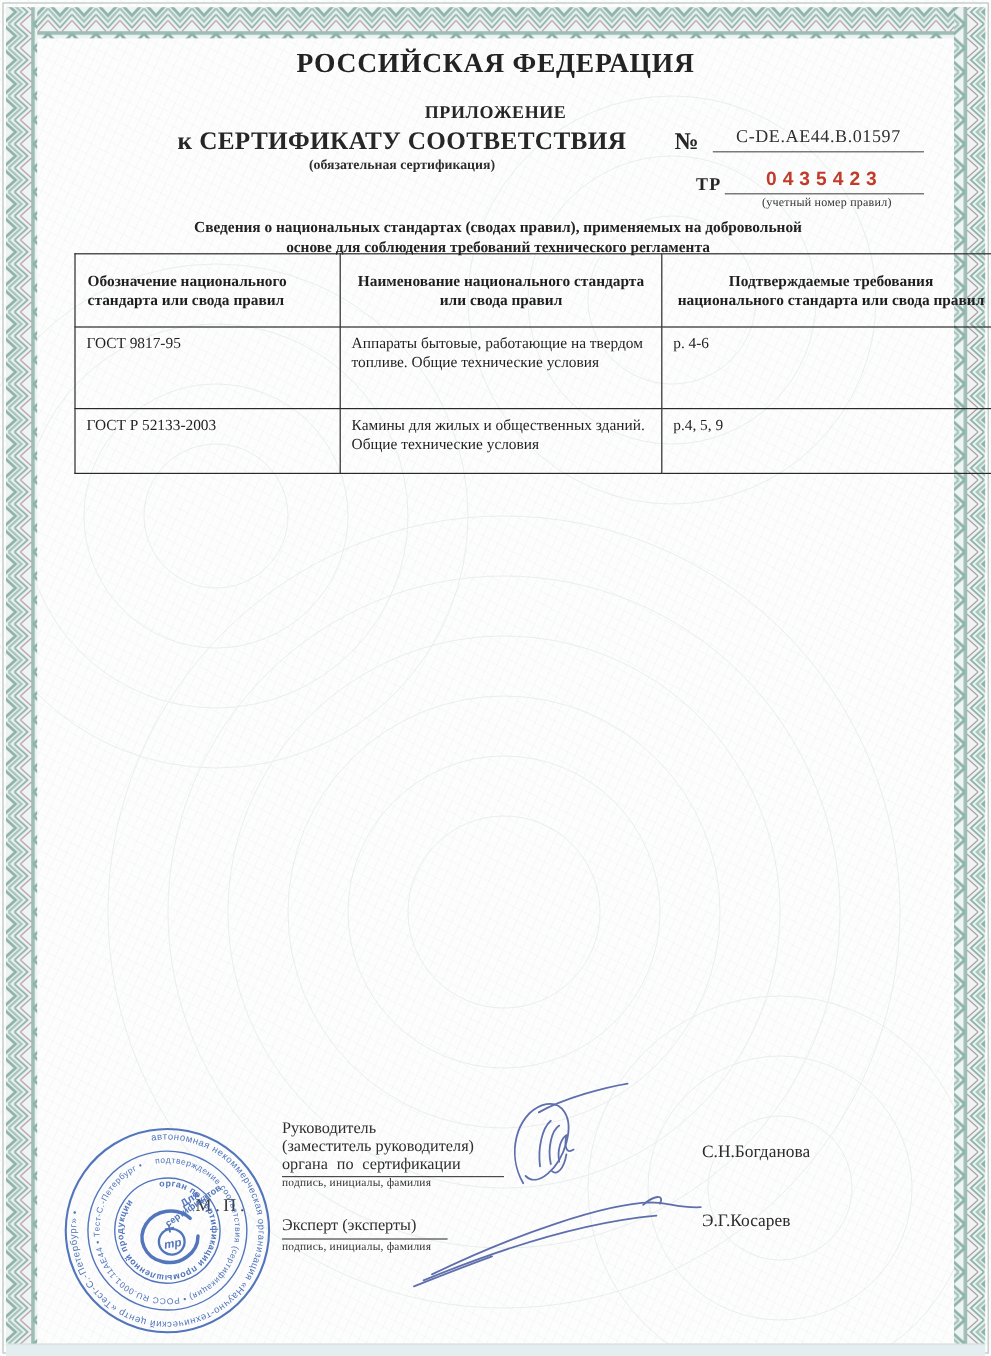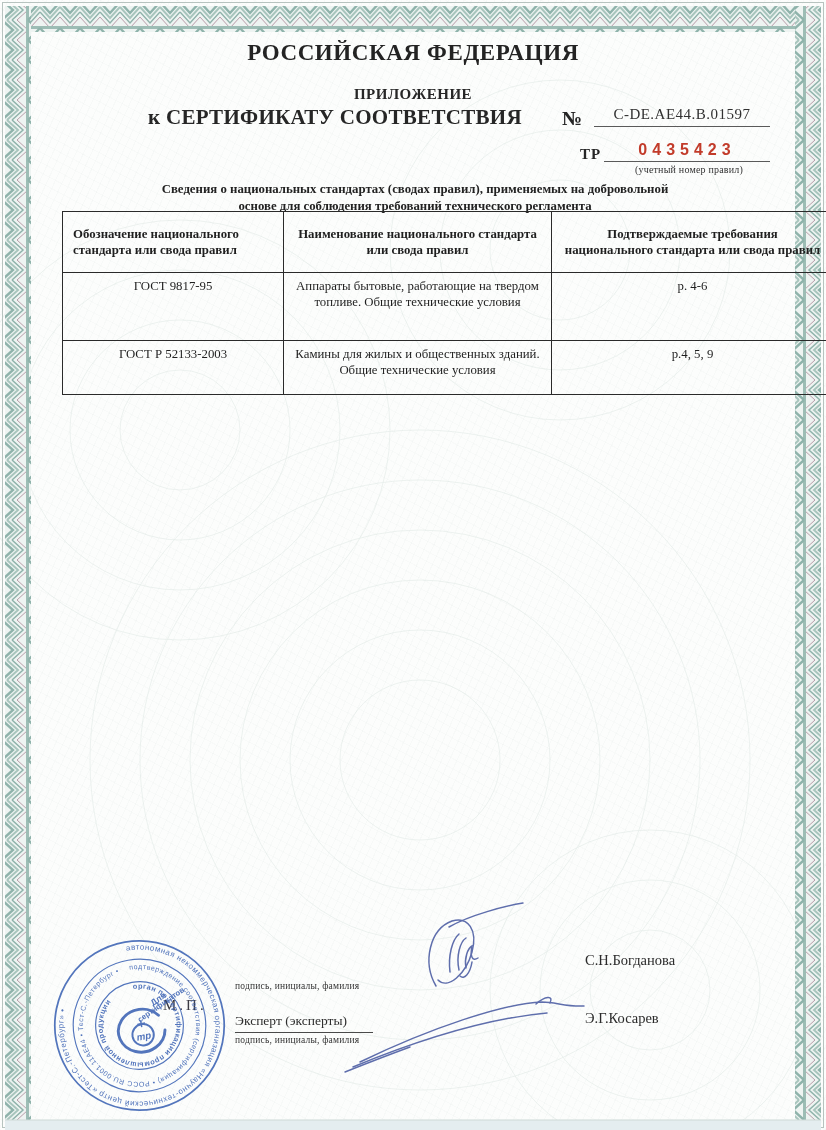--- a/index.html
+++ b/index.html
@@ -38,21 +38,21 @@
   .intro-2{top:198px;}
 
   table.standards{position:absolute;left:62px;top:211px;width:708px;
     border-collapse:collapse;table-layout:fixed;}
   table.standards th, table.standards td{
     border:1.6px solid #2a2a2a;font-size:12.8px;line-height:1.28;color:#1f1f1f;}
   table.standards th{font-weight:bold;padding:6px 10px;vertical-align:middle;height:48px;}
   th.c1{width:200px;text-align:left;}
   th.c2{width:247px;text-align:center;}
   th.c3{width:261px;text-align:center;}
-  table.standards td{vertical-align:top;text-align:center;padding:5px 9px 10px 9px;}
+  table.standards td{vertical-align:top;text-align:left;padding:5px 9px 10px 9px;}
   tr.r1 td{height:52px;}
   tr.r2 td{height:38px;}
 
   .sig-role{left:235px;width:190px;font-size:13.5px;line-height:1.1;color:#2e2e2e;}
   .head-role{top:933px;}
   .head-role .just{word-spacing:4px;border-bottom:1px solid #4a4a4a;padding-bottom:2px;width:185px;}
   .small-caption{font-size:9.5px;color:#333;letter-spacing:.2px;}
   .head-caption{top:981px;left:235px;}
   .head-name{top:952px;left:585px;font-size:14.5px;color:#2b2b2b;}
   .expert-role{top:1013px;left:235px;font-size:13.5px;color:#2e2e2e;
@@ -124,20 +124,21 @@
     <line x1="5" y1="1120" x2="821" y2="1120" stroke="#cdd9d6" stroke-width="1"></line>
   </svg>
 
   <div class="content">
 
     <div class="abs country-title">РОССИЙСКАЯ ФЕДЕРАЦИЯ</div>
     <div class="abs cert-title">к СЕРТИФИКАТУ СООТВЕТСТВИЯ</div>
     <div class="abs appendix-title">ПРИЛОЖЕНИЕ</div>
     <div class="abs number-sign">№</div>
     <div class="abs cert-number-box">C-DE.AE44.B.01597</div>
+    <div class="abs cert-type">(обязательная сертификация)</div>
     <div class="abs tr-label">ТР</div>
     <div class="abs blank-number-box">0435423</div>
     <div class="abs blank-caption small-caption" style="font-size:10px;">(учетный номер правил)</div>
 
     <div class="abs intro intro-1">Сведения о национальных стандартах (сводах правил), применяемых на добровольной</div>
     <div class="abs intro intro-2">основе для соблюдения требований технического регламента</div>
 
     <table class="standards">
       <tbody>
           <tr>
@@ -151,20 +152,25 @@
         <td>р. 4-6</td>
       </tr>
       <tr class="r2">
         <td>ГОСТ Р 52133-2003</td>
         <td>Камины для жилых и общественных зданий. Общие технические условия</td>
         <td>р.4, 5, 9</td>
       </tr>
     </tbody>
       </table>
 
+    <div class="abs sig-role head-role">
+      <div>Руководитель</div>
+      <div>(заместитель руководителя)</div>
+      <div class="just">органа по сертификации</div>
+    </div>
     <div class="abs small-caption head-caption">подпись, инициалы, фамилия</div>
     <div class="abs head-name">С.Н.Богданова</div>
 
     <div class="abs expert-role">Эксперт (эксперты)</div>
     <div class="abs small-caption expert-caption">подпись, инициалы, фамилия</div>
     <div class="abs expert-name">Э.Г.Косарев</div>
 
     <div class="abs mp-mark">М.П.</div>
   </div>
 

